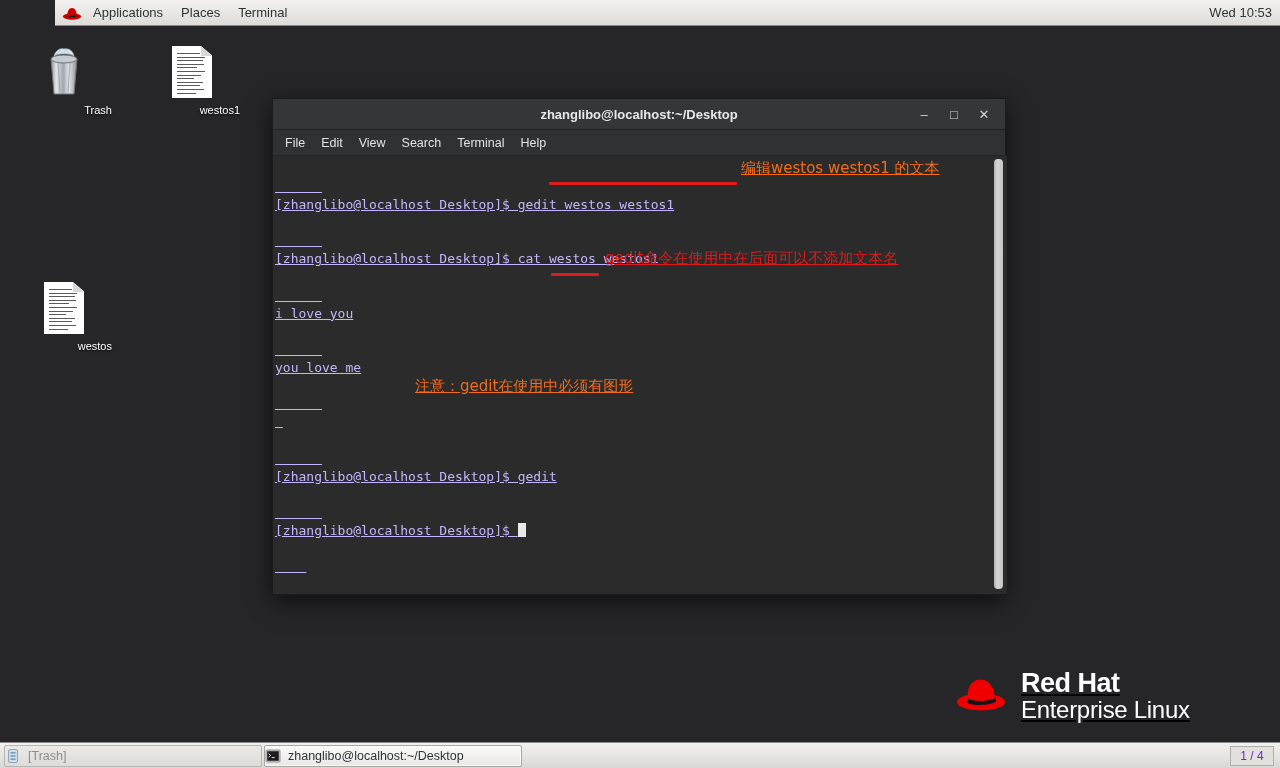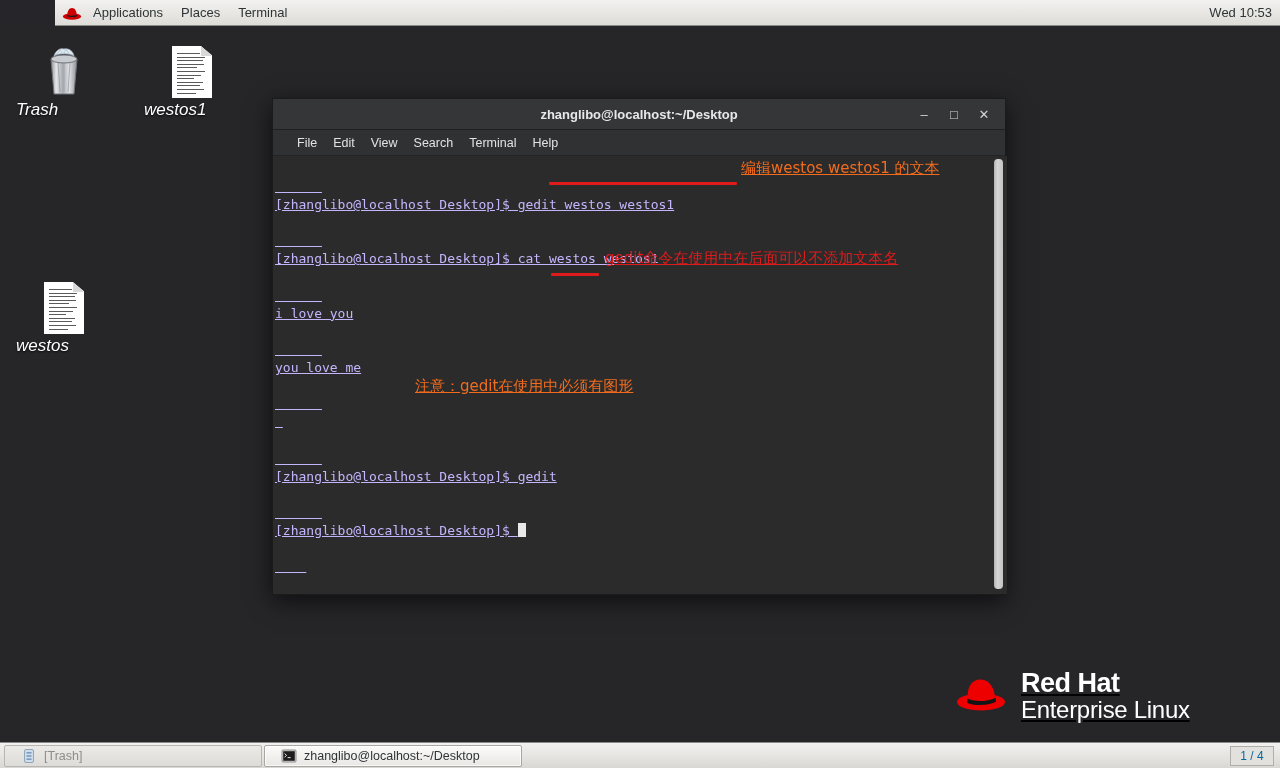--- a/index.html
+++ b/index.html
@@ -34,26 +34,25 @@
   #panel-right {
     margin-left: auto; display: flex; align-items: center;
     gap: 10px; padding-right: 10px;
   }
   #clock { font-size: 13px; color: #2e3436; }
 
   
   .desk-icon {
     position: absolute;
     width: 96px;
-    text-align: left;
+    text-align: right;
     color: #ffffff;
-    font-size: 17px;
+    font-size: 11px;
     text-shadow: 0 1px 2px rgba(0,0,0,.9);
     cursor: default;
-    font-style: italic;
   }
   .desk-icon .glyph {
     height: 58px; display: flex; align-items: flex-end; justify-content: center;
     margin-bottom: 5px;
   }
   .desk-icon .lbl { display: block; line-height: 14px; }
 
   
   .doc-ico { position: relative; width: 40px; height: 52px; }
   .doc-ico .page {
@@ -115,21 +114,21 @@
     gap: 16px; padding-right: 14px; z-index: 2;
   }
   .win-btn {
     width: 14px; height: 14px; color: #d3d3d3;
     display: flex; align-items: center; justify-content: center;
     font-size: 13px; line-height: 1; cursor: default;
   }
   #term-menubar {
     height: 26px; background: #2f3133;
     display: flex; align-items: center;
-    padding-left: 16px;
+    padding-left: 4px;
     border-bottom: 1px solid #232426;
   }
   .tmenu {
     font-size: 12.5px; color: #e2e2e2;
     padding: 0 8px; height: 26px; line-height: 26px; cursor: default;
   }
   #term-body {
     position: absolute; left: 0; top: 57px;
     width: 734px; height: 438px;
     background: #2b2b2b;
@@ -196,21 +195,21 @@
   #taskbar {
     position: absolute; left: 0; bottom: 0;
     width: 1280px; height: 26px;
     background: linear-gradient(to bottom, #f2f1f0 0%, #e6e4e1 55%, #d9d7d3 100%);
     border-top: 1px solid #8a8a88;
     display: flex; align-items: center;
   }
   .task-btn {
     height: 22px; margin: 0 1px;
     display: flex; align-items: center; gap: 7px;
-    padding: 0 16px;
+    padding: 0 0;
     font-size: 12.5px;
     border: 1px solid #b8b6b2;
     border-radius: 2px;
     overflow: hidden; white-space: nowrap;
     cursor: default;
   }
   #task-trash {
     width: 258px; margin-left: 4px;
     background: linear-gradient(to bottom,#eceae7,#dedcd8);
     color: #8d8d8d;
@@ -222,21 +221,21 @@
     border-color: #a9a7a3;
     box-shadow: inset 0 0 0 1px rgba(255,255,255,.7);
   }
   .task-ico { width: 16px; height: 16px; flex: none; }
   #workspace-ind {
     margin-left: auto; margin-right: 6px;
     width: 44px; height: 20px;
     border: 1px solid #b0aeaa;
     background: #e3e1de;
     display: flex; align-items: center; justify-content: center;
-    font-size: 12px; color: #0369a1;
+    font-size: 12px; color: #6d28d9;
     cursor: default;
   }
 </style>
 </head>
 <body>
 
 <div id="top-panel">
   <span id="rh-logo-small">
     <svg width="20" height="16" viewBox="0 0 24 18" aria-hidden="true">
       <ellipse cx="12" cy="13.2" rx="11" ry="4" fill="#cc0000"></ellipse>

